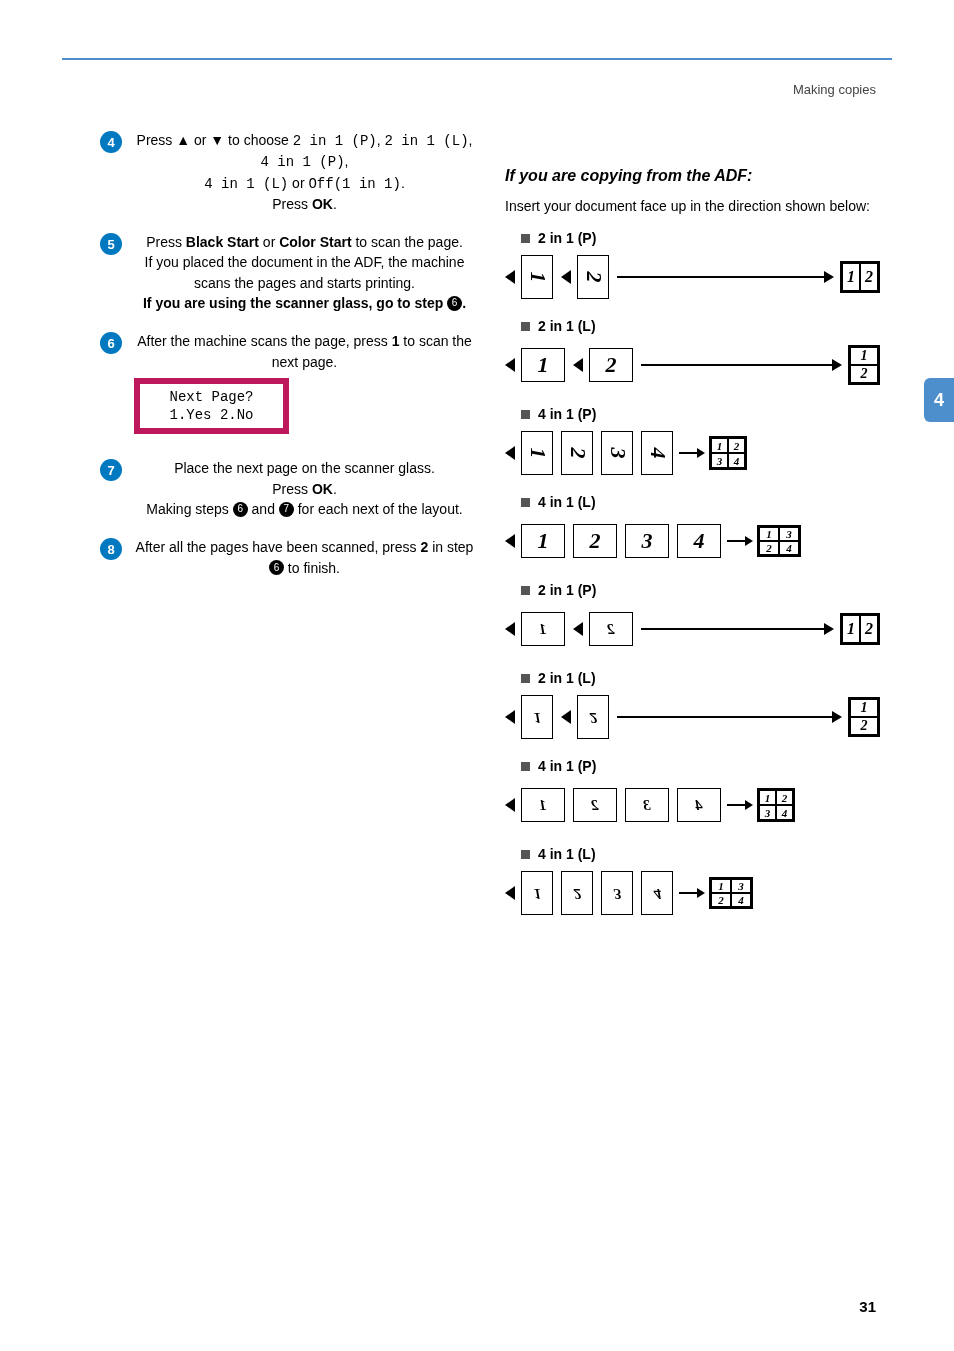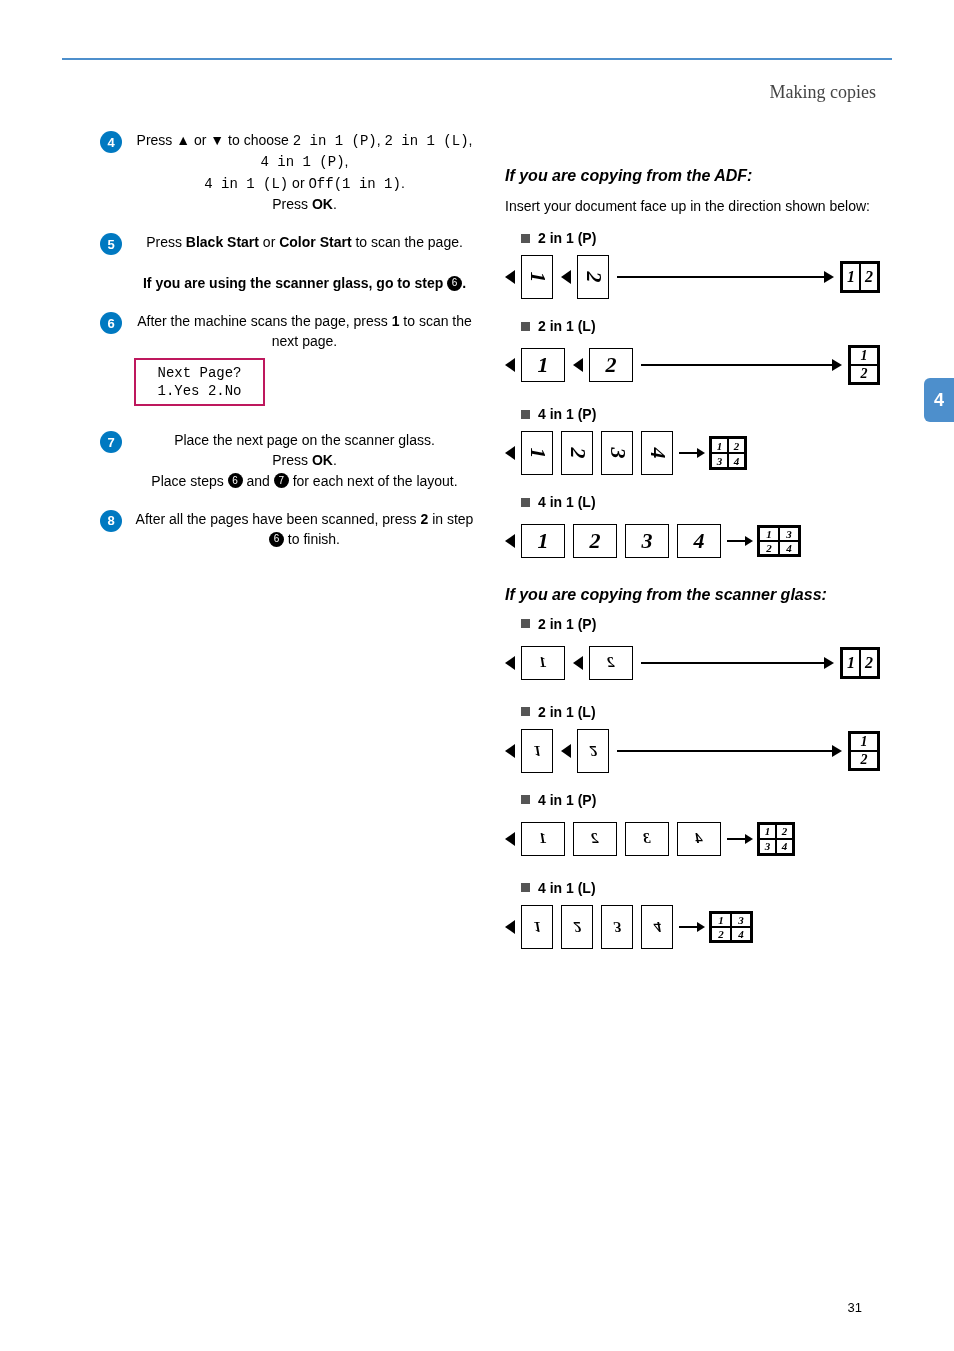--- a/index.html
+++ b/index.html
@@ -17,23 +17,22 @@
     top: 58px;
     left: 62px;
     right: 62px;
     height: 2px;
     background: #4d8fcc;
   }
   .header-text {
     position: absolute;
     top: 82px;
     right: 78px;
-    font-size: 18px;
+    font-size: 13px;
     color: #444;
-    font-family: Liberation Serif, serif;
   }
   .page-body {
     position: absolute;
     top: 130px;
     left: 100px;
     width: 780px;
     display: flex;
     column-gap: 30px;
   }
   .col {
@@ -56,22 +55,22 @@
     display: inline-flex;
     align-items: center;
     justify-content: center;
     font-size: 13px;
     font-weight: bold;
   }
   .step-body { flex: 1; line-height: 1.45; text-align: center; }
   .mono { font-family: "Courier New", monospace; font-size: 14px; }
   .b { font-weight: bold; }
   .lcd {
-    border: 2px solid #be185d;
-    width: 131px;
+    border: 6px solid #be185d;
+    width: 155px;
     padding: 4px 6px;
     font-family: "Courier New", monospace;
     font-size: 14px;
     margin: 6px 0 6px 0;
     line-height: 1.3;
   }
   .inline-circle {
     display: inline-flex;
     width: 15px;
     height: 15px;
@@ -208,24 +207,24 @@
     border-radius: 6px 0 0 6px;
     color: #fff;
     display: flex;
     align-items: center;
     justify-content: center;
     font-size: 18px;
     font-weight: bold;
   }
   .page-num {
     position: absolute;
-    right: 92px;
+    right: 78px;
     bottom: 36px;
-    font-size: 13px;
-    font-weight: normal;
+    font-size: 15px;
+    font-weight: bold;
   }
   .glyph-small {
     font-family: Georgia, serif;
     font-style: italic;
     font-size: 13px;
     font-weight: bold;
   }
   .dotty {
     font-size: 15px;
     letter-spacing: -1px;
@@ -251,42 +250,42 @@
       <div class="step-body">
         <span>Press </span><span class="b">▲</span><span> or </span><span class="b">▼</span><span> to choose </span><span class="mono">2 in 1 (P)</span><span>, </span><span class="mono">2 in 1 (L)</span><span>, </span><span class="mono">4 in 1 (P)</span><span>, </span><br><span class="mono">4 in 1 (L)</span><span> or </span><span class="mono">Off(1 in 1)</span><span>.</span><br>
         <span>Press </span><span class="b">OK</span><span>.</span>
       </div>
     </div>
 
     <div class="step">
       <div class="step-num"><span class="circle">5</span></div>
       <div class="step-body">
         <span>Press </span><span class="b">Black Start</span><span> or </span><span class="b">Color Start</span><span> to scan the page.</span><br>
-        <br>
+        <span>If you placed the document in the ADF, the machine scans the pages and starts printing.</span><br>
         <span class="b"><span>If you are using the scanner glass, go to step </span><span class="inline-circle">6</span><span>.</span></span>
       </div>
     </div>
 
     <div class="step">
       <div class="step-num"><span class="circle">6</span></div>
       <div class="step-body">
         <span>After the machine scans the page, press </span><span class="b">1</span><span> to scan the next page.</span>
         <div class="lcd">
           <div>Next Page?</div>
           <div>1.Yes 2.No</div>
         </div>
       </div>
     </div>
 
     <div class="step">
       <div class="step-num"><span class="circle">7</span></div>
       <div class="step-body">
         <span>Place the next page on the scanner glass.</span><br>
         <span>Press </span><span class="b">OK</span><span>.</span><br>
-        <span>Place steps </span><span class="inline-circle">6</span><span> and </span><span class="inline-circle">7</span><span> for each next of the layout.</span>
+        <span>Making steps </span><span class="inline-circle">6</span><span> and </span><span class="inline-circle">7</span><span> for each next of the layout.</span>
       </div>
     </div>
 
     <div class="step">
       <div class="step-num"><span class="circle">8</span></div>
       <div class="step-body">
         <span>After all the pages have been scanned, press </span><span class="b">2</span><span> in step </span><span class="inline-circle">6</span><span> to finish.</span>
       </div>
     </div>
 
@@ -392,21 +391,20 @@
         </div>
       <div class="arrow-short"></div>
       <div class="result grid2w">
         <div class="rcell">1</div>
         <div class="rcell">3</div>
         <div class="rcell">2</div>
         <div class="rcell">4</div>
       </div>
     </div>
 
-    <div class="sub-head" style="margin-top:20px;">If you are copying from the scanner glass:</div>
 
     <div class="bullet-row">
       <div class="sqbullet"></div>
       <span class="bullet-label">2 in 1 (P)</span>
     </div>
     <div class="diagram">
       <div class="tri-left"></div>
       <div class="sheet landscape">
           <span class="glyph-small dotty flip-h">1</span>
         </div>

